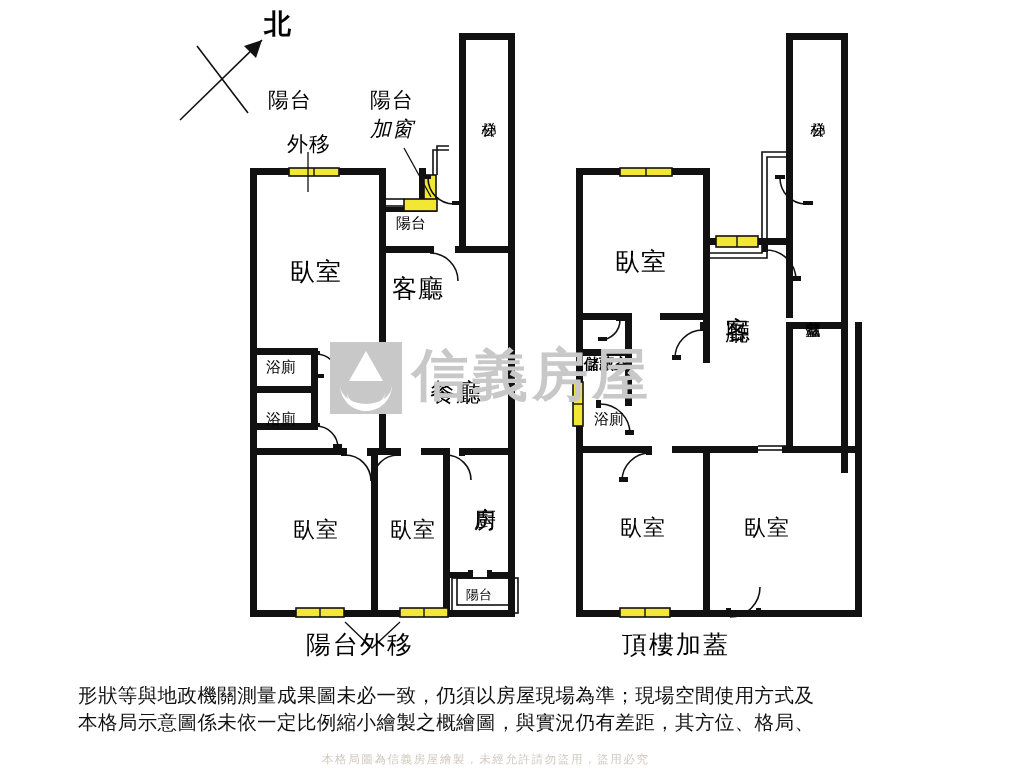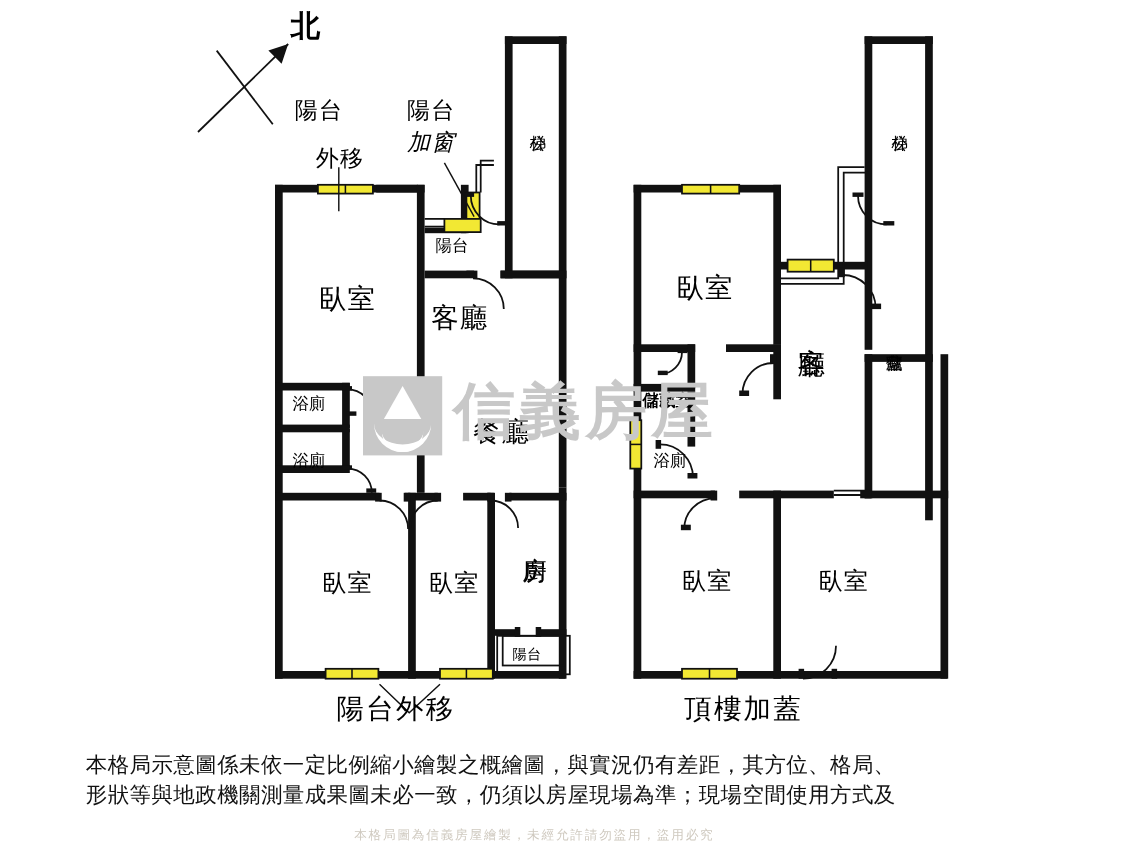--- a/index.html
+++ b/index.html
@@ -274,17 +274,17 @@
     <div class="wm-logo">
       <div class="wm-a"></div>
       <div class="wm-leg"></div>
       <div class="wm-leg2"></div>
     </div>
     <div class="wm-text">信義房屋</div>
     <div class="wm-sub">本格局圖為信義房屋繪製，未經允許請勿盜用，盜用必究</div>
   </div>
 
   <div class="caption">
+    <div>形狀等與地政機關測量成果圖未必一致，仍須以房屋現場為準；現場空間使用方式及</div>
     <div>本格局示意圖係未依一定比例縮小繪製之概繪圖，與實況仍有差距，其方位、格局、</div>
-    <div>形狀等與地政機關測量成果圖未必一致，仍須以房屋現場為準；現場空間使用方式及</div>
   </div>
 
 </div>
 
 </body></html>

